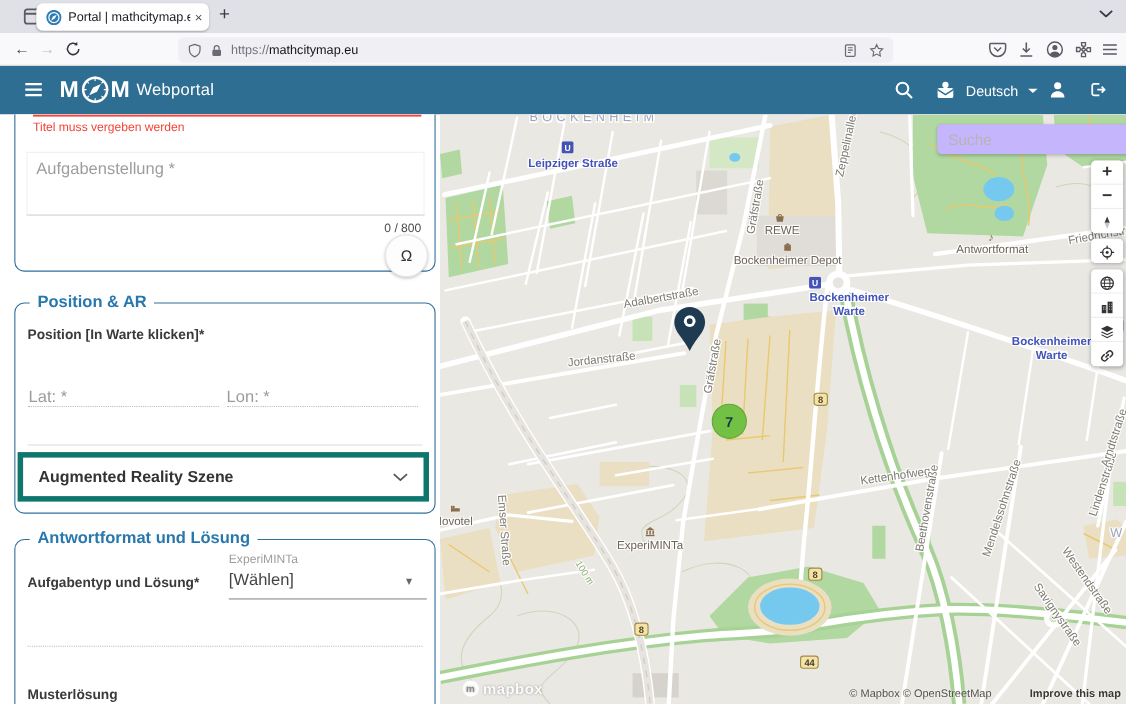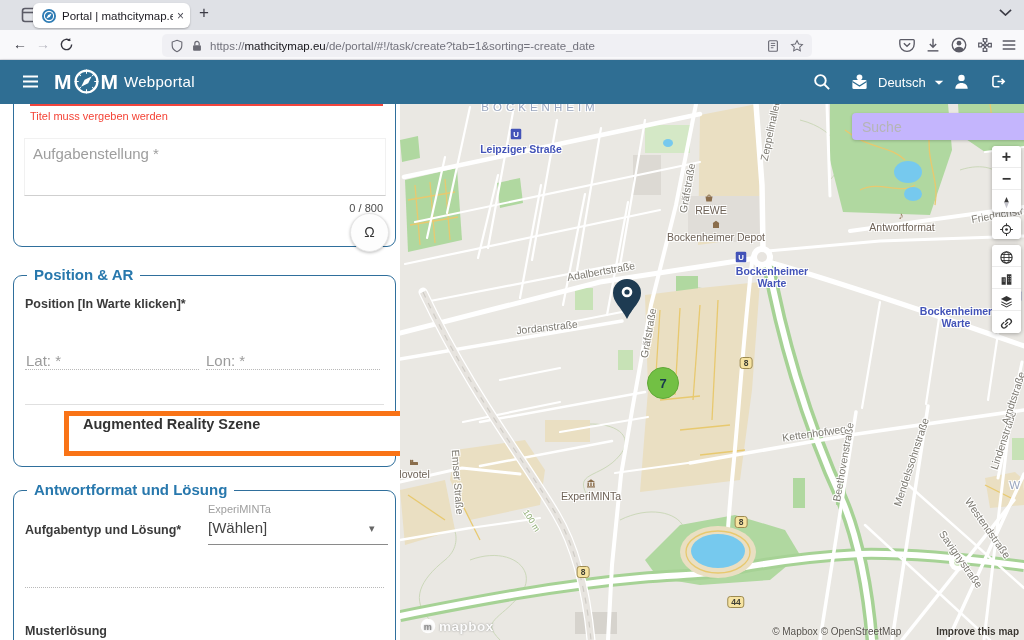--- a/index.html
+++ b/index.html
@@ -46,21 +46,21 @@
   .slbl{position:absolute;font-size:11px;color:#9e9e9e;}
   .dotline{position:absolute;border-bottom:1.5px dotted #b9b9b9;height:0;}
   .solline{position:absolute;border-bottom:1px solid #e0e0e0;height:0;}
   .err{position:absolute;font-size:11px;color:#f44336;}
   .errline{position:absolute;height:2px;background:#f2453d;}
   .txtarea{position:absolute;background:#fff;border:1px solid #f1f1f1;border-bottom:1px solid #cfcfcf;
            font-size:15px;color:#9e9e9e;padding:6px 8px;box-sizing:border-box;}
   .counter{position:absolute;font-size:11px;color:#4a4a4a;}
   .omega{position:absolute;width:37px;height:37px;border-radius:50%;background:#fdfdfd;border:1px solid #e6e6e6;
          box-shadow:0 1px 3px rgba(0,0,0,.25);font-size:14px;color:#333;text-align:center;line-height:36px;}
-  .redbox{position:absolute;border:5px solid #f97316;background:#fff;display:flex;align-items:flex-start;box-sizing:border-box;margin-left:48px;}
+  .redbox{position:absolute;border:5px solid #0f766e;background:#fff;display:flex;align-items:center;box-sizing:border-box;}
   .arlbl{font-size:14.5px;font-weight:700;color:#333;margin-left:14px;flex:1;}
   .archev{width:14px;color:#555;margin-right:14px;}
   .selval{position:absolute;font-size:15px;color:#444;}
   .selcaret{position:absolute;font-size:11px;color:#666;}
   .selline{position:absolute;border-bottom:1px solid #8a8a8a;height:0;}
   
   #map{position:absolute;left:400px;top:0;width:624px;height:536px;background:#eae8e3;overflow:hidden;}
   #map svg.base{position:absolute;left:0;top:0;}
   #map svg text{font-family:"Liberation Sans",sans-serif;}
   .ml{position:absolute;white-space:pre-line;text-align:center;line-height:1.15;font-size:10.5px;color:#7d7a72;
@@ -137,21 +137,20 @@
         </svg>
     </span>
     <span class="ic">
       <svg viewBox="0 0 16 16">
           <rect x="3.5" y="7" width="9" height="6.5" rx="1.2" fill="#6a6a74"></rect>
           <path d="M5.5 7V5.3a2.5 2.5 0 015 0V7" fill="none" stroke="#6a6a74" stroke-width="1.4"></path>
         </svg>
     </span>
     <span class="u1">https://</span>
       <span class="dom">mathcitymap.eu</span>
-      <span class="u1">/de/portal/#!/task/create?tab=1&amp;sorting=-create_date</span>
     <span class="sp"></span>
     <span class="ic">
       <svg viewBox="0 0 16 16">
           <rect x="3" y="2" width="10" height="12" rx="1.2" fill="none" stroke="#6a6a74" stroke-width="1.3"></rect>
           <path d="M5.5 5h5M5.5 7.5h5M5.5 10h3" stroke="#6a6a74" stroke-width="1.1"></path>
         </svg>
     </span>
     <span class="ic" style="margin:0 0 0 4px">
       <svg viewBox="0 0 16 16">
           <path d="M8 1.8l1.9 3.9 4.3.6-3.1 3 .7 4.3L8 11.6l-3.8 2 .7-4.3-3.1-3 4.3-.6z" fill="none" stroke="#6a6a74" stroke-width="1.2"></path>

